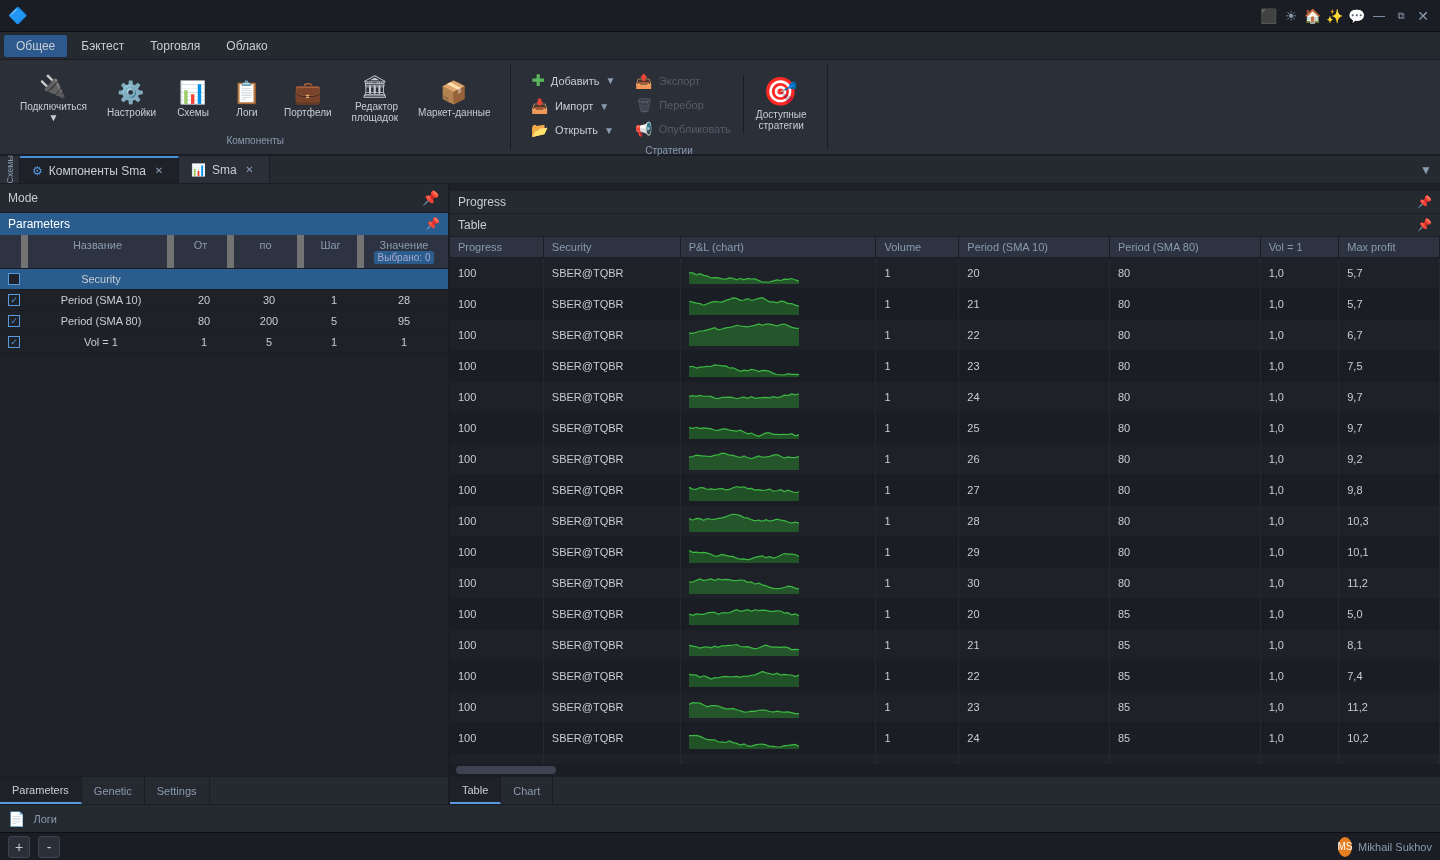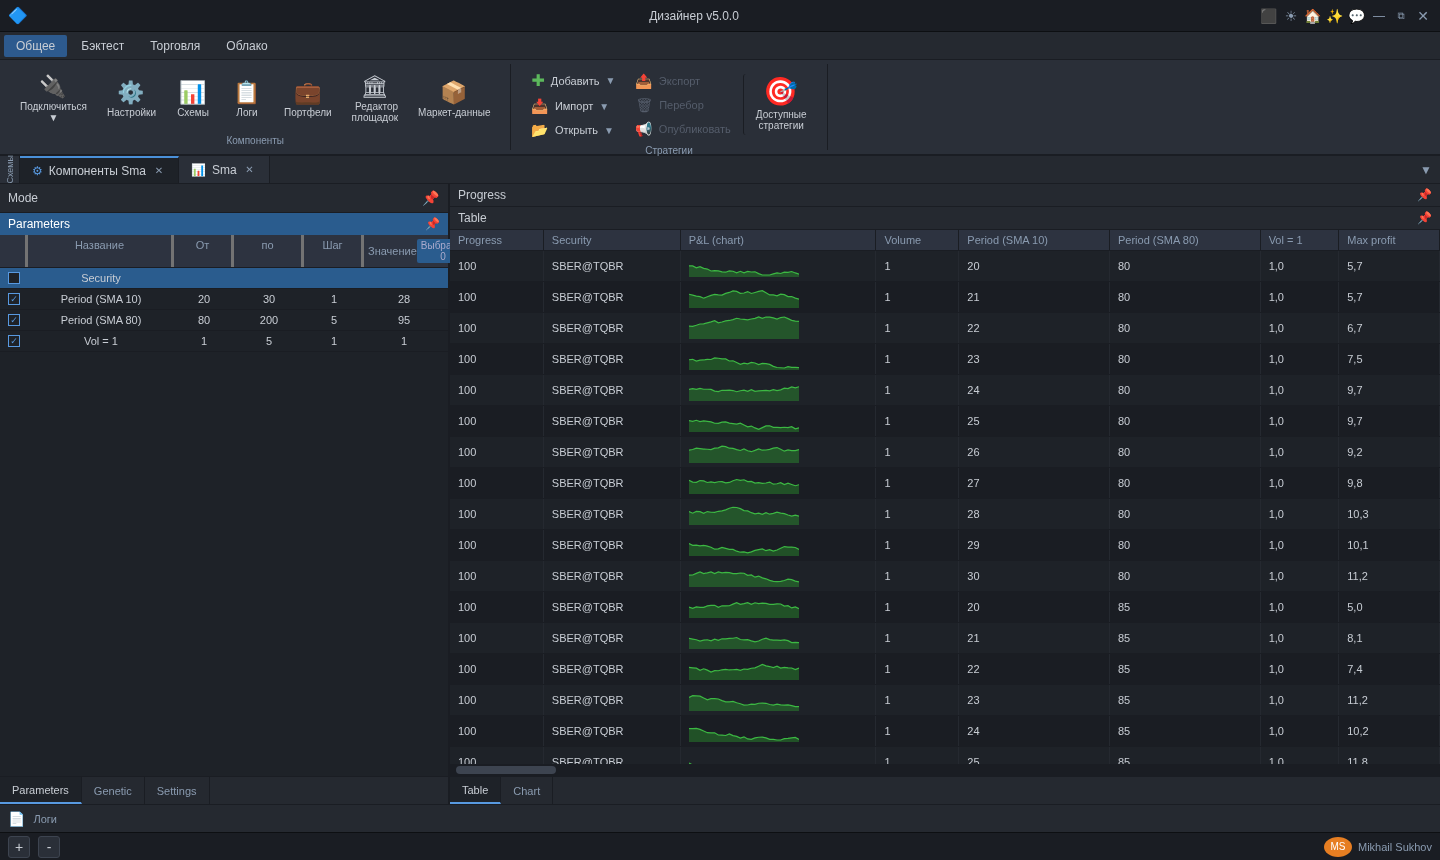--- a/index.html
+++ b/index.html
@@ -272,21 +272,21 @@
       display: grid;
       grid-template-columns: 24px 1fr 60px 70px 60px 80px;
       background: #2d3340;
       border-bottom: 1px solid #1a1d23;
       padding: 0 4px;
     }
     .params-col-header > div {
       padding: 4px 4px;
       font-size: 11px;
       color: #8a9bb0;
-      border-right: 3px solid #737373;
+      border-right: 7px solid #737373;
     }
     .params-col-header > div:last-child { border-right: none; }
 
     .params-row {
       display: grid;
       grid-template-columns: 24px 1fr 60px 70px 60px 80px;
       border-bottom: 1px solid #1a1d23;
       padding: 0 4px;
       align-items: center;
     }
@@ -338,20 +338,21 @@
       background: #1e2228;
     }
 
     
     .right-panel {
       flex: 1;
       display: flex;
       flex-direction: column;
       background: #1e2228;
       overflow: hidden;
+      margin-top: 7px;
     }
 
     
     .progress-section {
       background: #252930;
       border-bottom: 1px solid #1a1d23;
       padding: 4px 8px;
       display: flex;
       align-items: center;
       justify-content: space-between;
@@ -482,21 +483,21 @@
       font-size: 14px;
     }
     .footer-user {
       display: flex;
       align-items: center;
       gap: 6px;
       font-size: 11px;
       color: #8a9bb0;
     }
     .user-icon {
-      width: 28px;
+      width: 14px;
       height: 20px;
       border-radius: 50%;
       background: #e67e22;
       display: flex;
       align-items: center;
       justify-content: center;
       font-size: 10px;
       color: #fff;
     }
 
@@ -513,21 +514,20 @@
       border-radius: 2px;
     }
   </style>
 </head>
 <body>
 
 <div class="title-bar">
   <div style="width:120px; display:flex; gap:8px; align-items:center;">
     <span style="font-size:16px;">🔷</span>
   </div>
-  <div class="title-bar-title">Дизайнер v5.0.0</div>
   <div class="title-bar-controls">
     <span title="Minimize">⬛</span>
     <span>☀</span>
     <span>🏠</span>
     <span>✨</span>
     <span>💬</span>
     <span style="font-size:12px;">—</span>
     <span style="font-size:10px;">⧉</span>
     <span style="font-size:14px;">✕</span>
   </div>
@@ -648,21 +648,21 @@
       <span class="params-header-title">Parameters</span>
       <span class="params-header-pin">📌</span>
     </div>
 
     <div class="params-col-header">
       <div></div>
       <div>Название</div>
       <div>От</div>
       <div>по</div>
       <div>Шаг</div>
-      <div style="display:flex; justify-content:space-between; align-items:center; padding: 4px 4px;">
+      <div style="display:flex; justify-content:space-between; align-items:center; padding: 4px 4px; flex-direction: column;">
         <span>Значение</span>
         <span class="selected-badge">Выбрано: 0</span>
       </div>
     </div>
 
     <div class="params-table">
 
       <div class="params-row selected">
         <div>
           <div class="checkbox"></div>

